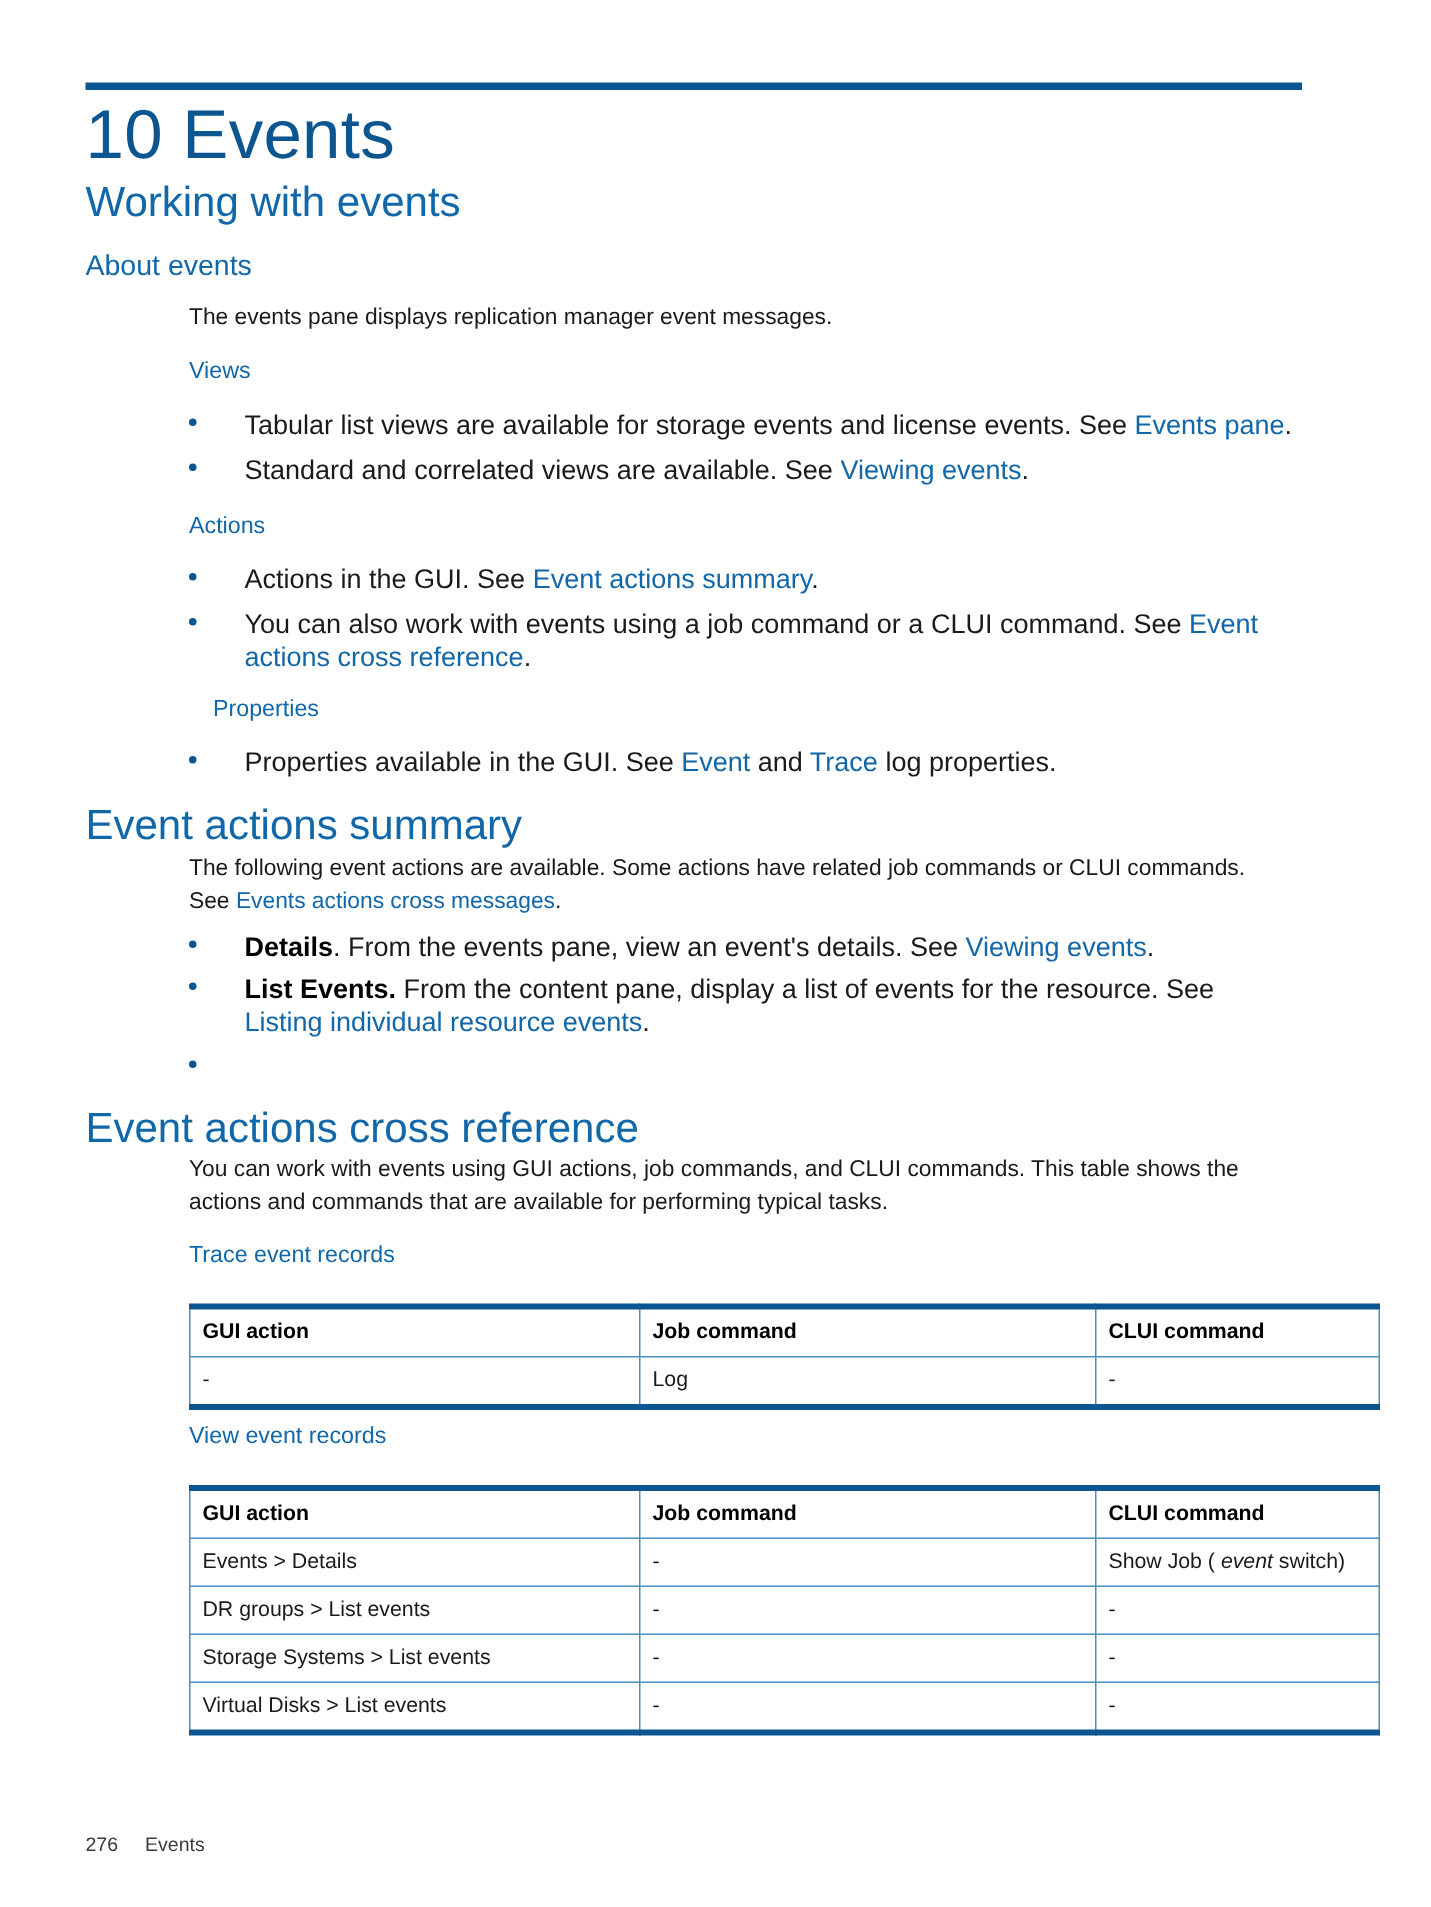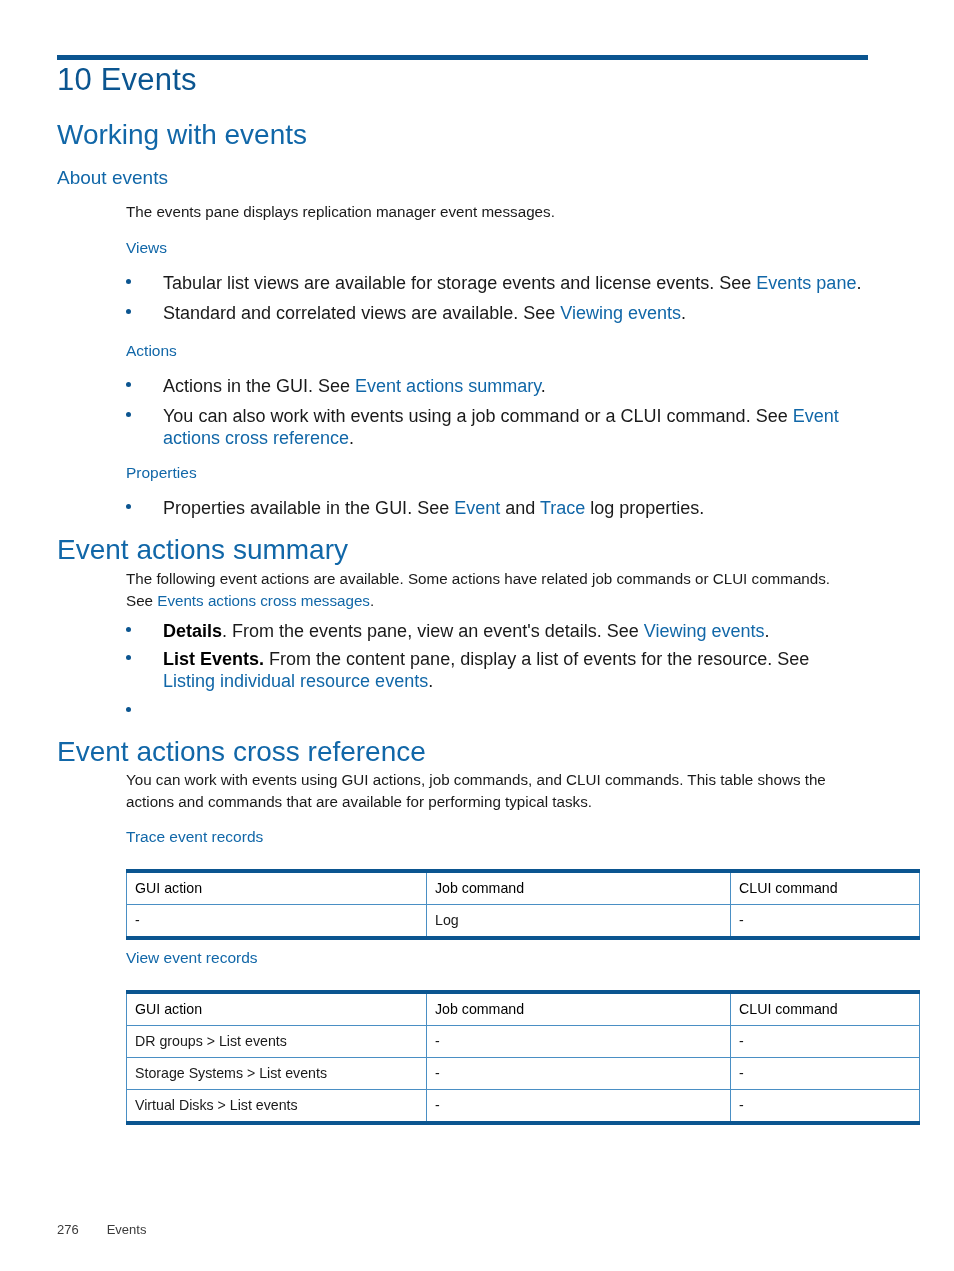--- a/index.html
+++ b/index.html
@@ -31,21 +31,21 @@
     width: 811px;
     height: 5px;
     background: #0b5590;
   }
 
   
   .chapter-title {
     position: absolute;
     left: 57px;
     top: 62px;
-    font-size: 31px;
+    font-size: 46px;
     font-weight: 400;
     color: #0b5590;
     letter-spacing: 0.2px;
     white-space: nowrap;
   }
 
   
   .h1 {
     position: absolute;
     left: 57px;
@@ -124,36 +124,36 @@
     border: 1px solid #4a8fc4;
     padding: 6px 8px 7px 8px;
     font-size: 14.2px;
     color: #1a1a1a;
     text-align: left;
     vertical-align: middle;
     font-weight: normal;
     height: 18px;
   }
   .doc-table th {
-    font-weight: normal;
+    font-weight: bold;
     color: #000000;
   }
   .doc-table .c1 { width: 283px; }
   .doc-table .c2 { width: 287px; }
   .doc-table .c3 { width: 172px; }
 
   
   .footer {
     position: absolute;
     left: 57px;
     top: 1222px;
     font-size: 13px;
     color: #3b3b3b;
   }
-  .footer .pg { margin-right: 28px; }
+  .footer .pg { margin-right: 18px; }
 </style>
 </head>
 <body>
 
 <div class="page">
 
   <div class="chapter-rule"></div>
 
   <div class="chapter-title"><span>10 Events</span></div>
 
@@ -180,21 +180,21 @@
   <div class="bullet-row" style="top:375px; width:740px;">
     <span class="bullet-dot"></span>
     <span class="bullet-text"><span>Actions in the GUI. See </span><a class="xref" href="#">Event actions summary</a><span>.</span></span>
   </div>
 
   <div class="bullet-row" style="top:405px; width:740px;">
     <span class="bullet-dot"></span>
     <span class="bullet-text"><span>You can also work with events using a job command or a CLUI command. See </span><a class="xref" href="#">Event actions cross reference</a><span>.</span></span>
   </div>
 
-  <div class="h3" style="top:464px;">Properties</div>
+  <div class="h3" style="top:464px;margin-left:16px;">Properties</div>
 
   <div class="bullet-row" style="top:497px; width:740px;">
     <span class="bullet-dot"></span>
     <span class="bullet-text"><span>Properties available in the GUI. See </span><a class="xref" href="#">Event</a><span> and </span><a class="xref" href="#">Trace</a><span> log properties.</span></span>
   </div>
 
   <div class="h1" style="top:534px;">Event actions summary</div>
 
   <div class="para" style="top:568px; width:725px;"><span>The following event actions are available. Some actions have related job commands or CLUI commands. See </span><a class="xref" href="#">Events actions cross messages</a><span>.</span></div>
 
@@ -241,20 +241,25 @@
   <table class="doc-table" style="top:990px;">
     <thead>
       <tr>
         <th class="c1">GUI action</th>
         <th class="c2">Job command</th>
         <th class="c3">CLUI command</th>
       </tr>
     </thead>
     <tbody>
       <tr>
+        <td class="c1">Events &gt; Details</td>
+        <td class="c2">-</td>
+        <td class="c3"><span>Show Job ( </span><span class="ital">event</span><span> switch)</span></td>
+      </tr>
+      <tr>
         <td class="c1">DR groups &gt; List events</td>
         <td class="c2">-</td>
         <td class="c3">-</td>
       </tr>
       <tr>
         <td class="c1">Storage Systems &gt; List events</td>
         <td class="c2">-</td>
         <td class="c3">-</td>
       </tr>
       <tr>

